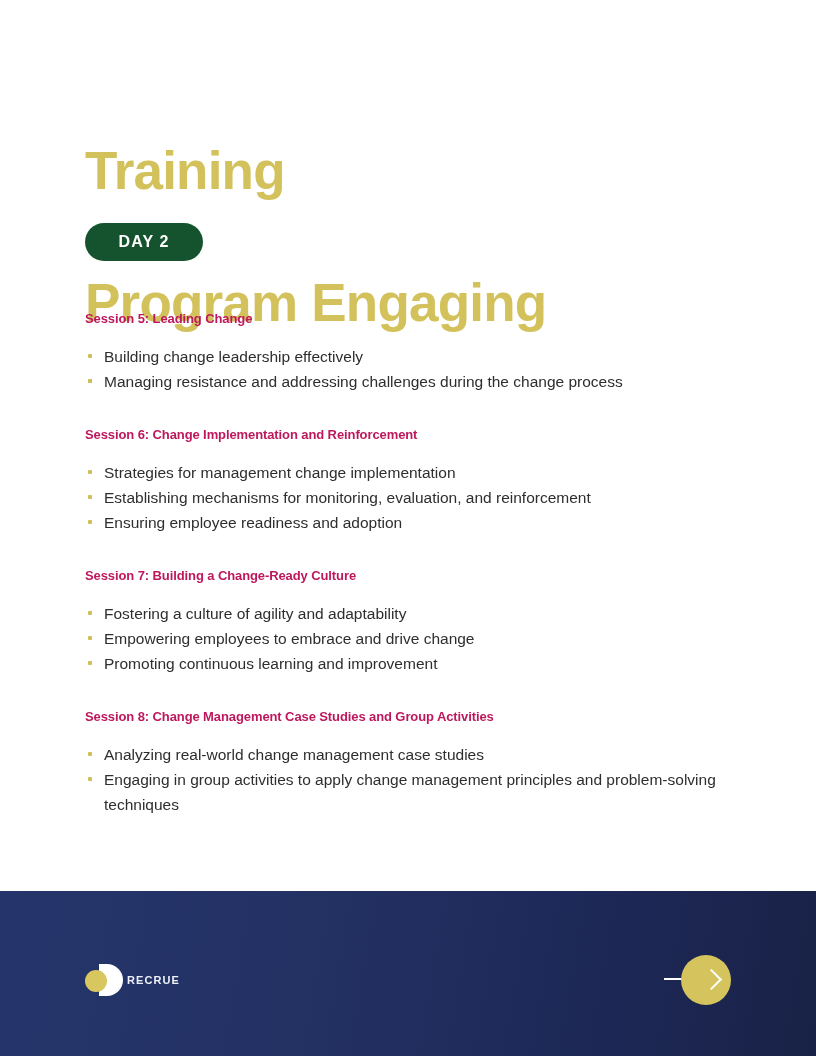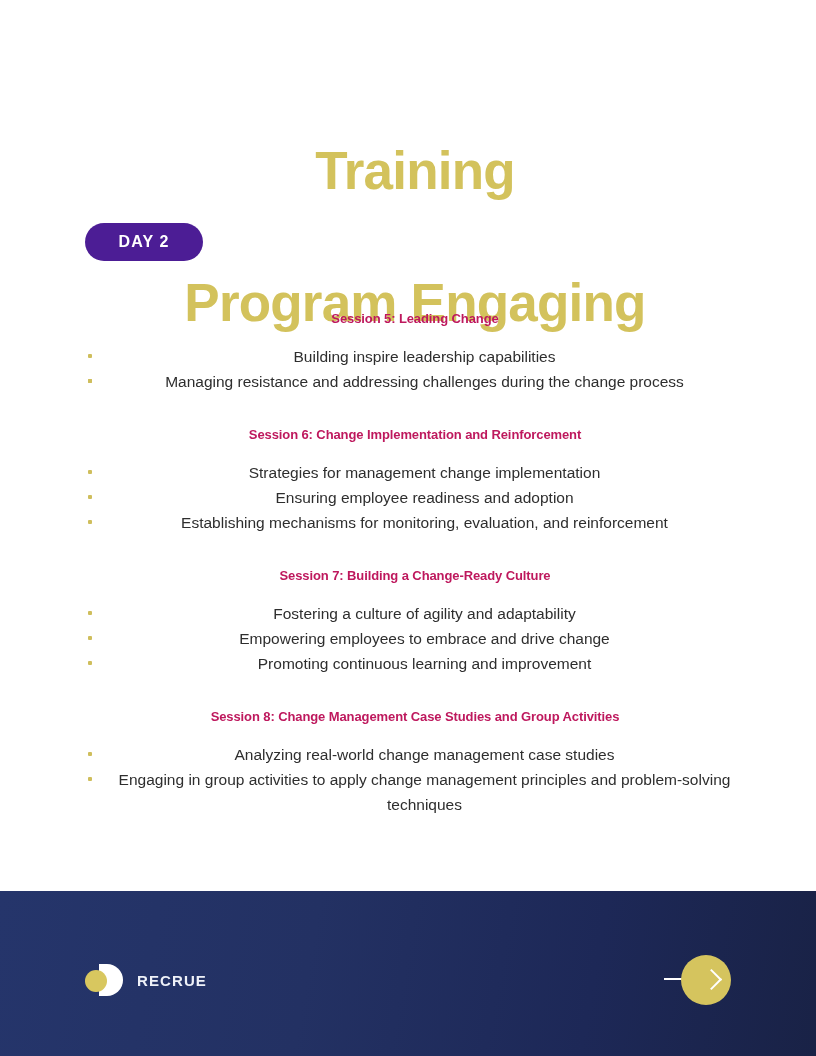--- a/index.html
+++ b/index.html
@@ -15,21 +15,20 @@
     overflow: hidden;
     position: relative;
   }
 
   .page {
     position: relative;
     width: 816px;
     height: 1056px;
     background: #ffffff;
     box-sizing: border-box;
-    text-align: center;
   }
 
   
   .header {
     position: absolute;
     left: 85px;
     top: 72px;
     width: 660px;
   }
   .doc-title {
@@ -48,21 +47,21 @@
 
   
   .day-badge {
     position: absolute;
     left: 85px;
     top: 223px;
     height: 38px;
     min-width: 118px;
     padding: 0 26px;
     border-radius: 19px;
-    background: #4c1d95;
+    background: #14532d;
     color: #ffffff;
     font-size: 16px;
     font-weight: 700;
     letter-spacing: 1.1px;
     display: flex;
     align-items: center;
     justify-content: center;
     box-sizing: border-box;
   }
 
@@ -145,23 +144,23 @@
   .logo-mark .ball {
     position: absolute;
     left: 0px;
     top: 6px;
     width: 22px;
     height: 22px;
     border-radius: 50%;
     background: #d8c75f;
   }
   .logo-word {
-    margin-left: 13px;
+    margin-left: 3px;
     color: #eef1f8;
-    font-size: 15px;
+    font-size: 11px;
     font-weight: 700;
     letter-spacing: 1.1px;
   }
 
   .next-arrow {
     position: absolute;
     left: 660px;
     top: 955px;
     width: 96px;
     height: 50px;
@@ -210,46 +209,46 @@
     <span>DAY 2</span>
   </div>
 
   <div class="content">
 
     <section class="session">
       <h2 class="session-title">Session 5: Leading Change</h2>
       <ul class="bullet-list">
         <li class="bullet-item">
           <span class="dot"></span>
-          <span>Building inspire leadership capabilities</span>
+          <span>Building change leadership effectively</span>
         </li>
         <li class="bullet-item">
           <span class="dot"></span>
         </li>
         <li class="bullet-item">
           <span class="dot"></span>
           <span>Managing resistance and addressing challenges during the change process</span>
         </li>
       </ul>
     </section>
 
     <section class="session">
       <h2 class="session-title">Session 6: Change Implementation and Reinforcement</h2>
       <ul class="bullet-list">
         <li class="bullet-item">
           <span class="dot"></span>
           <span>Strategies for management change implementation</span>
         </li>
         <li class="bullet-item">
           <span class="dot"></span>
+          <span>Establishing mechanisms for monitoring, evaluation, and reinforcement</span>
+        </li>
+        <li class="bullet-item">
+          <span class="dot"></span>
           <span>Ensuring employee readiness and adoption</span>
-        </li>
-        <li class="bullet-item">
-          <span class="dot"></span>
-          <span>Establishing mechanisms for monitoring, evaluation, and reinforcement</span>
         </li>
       </ul>
     </section>
 
     <section class="session">
       <h2 class="session-title">Session 7: Building a Change-Ready Culture</h2>
       <ul class="bullet-list">
         <li class="bullet-item">
           <span class="dot"></span>
           <span>Fostering a culture of agility and adaptability</span>

